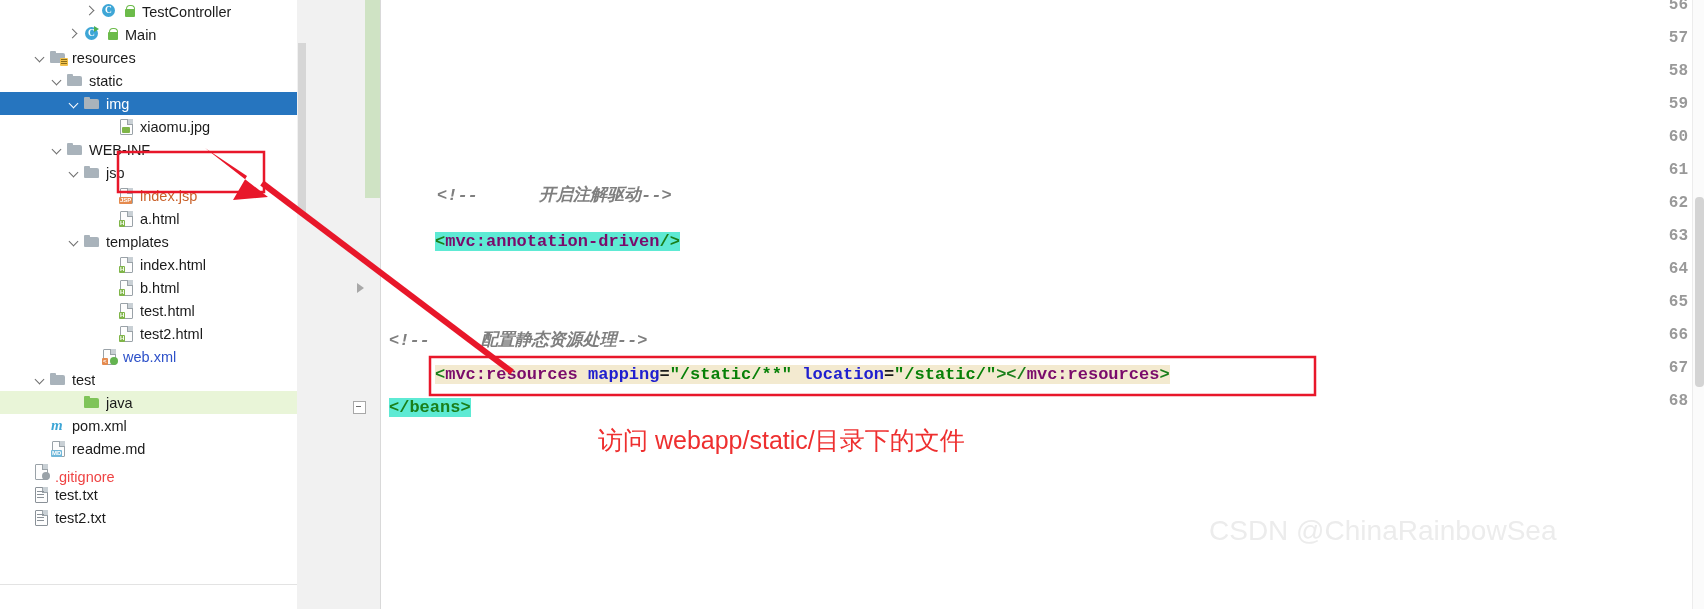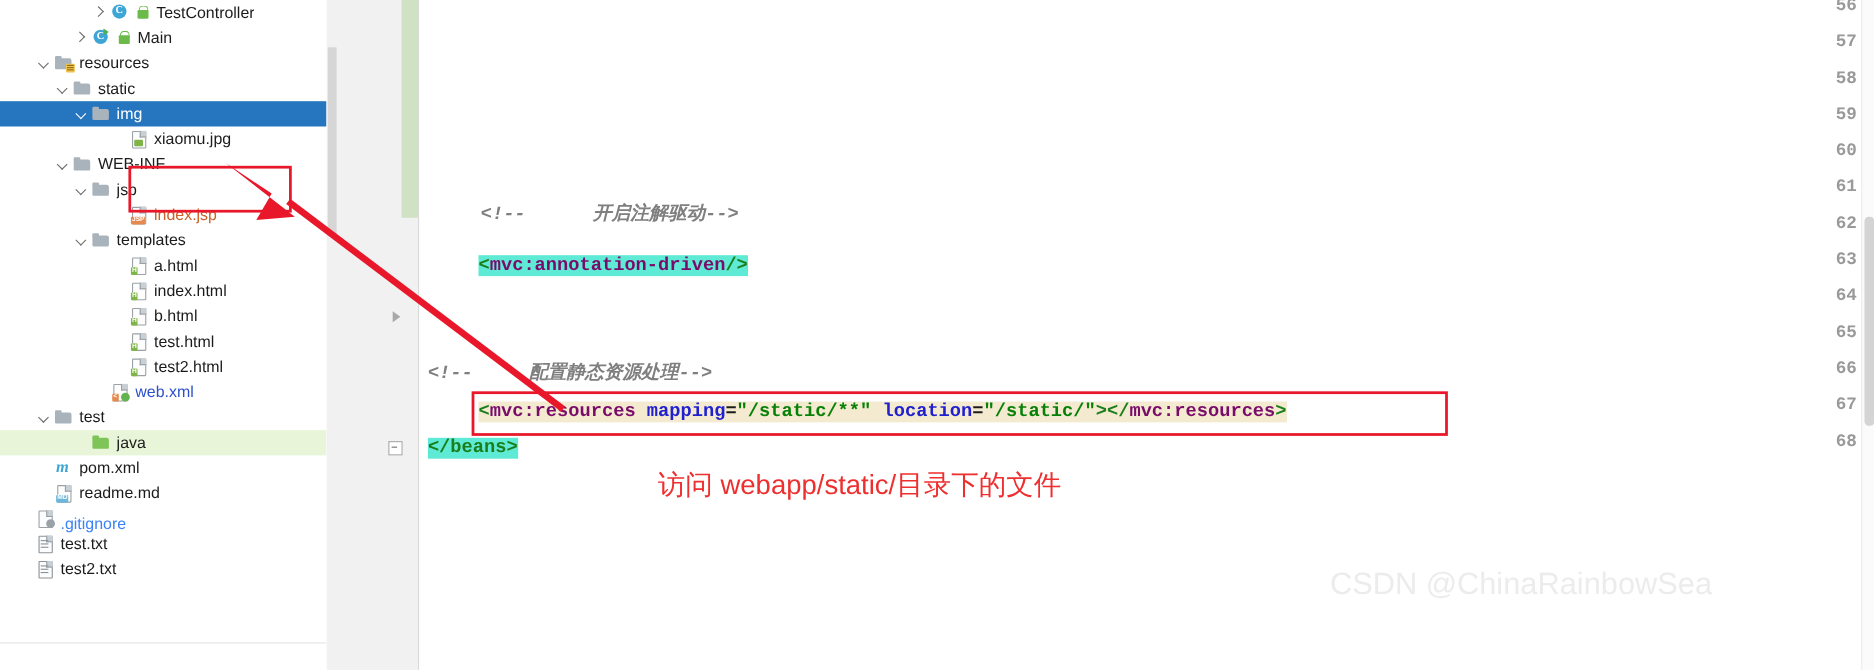--- a/index.html
+++ b/index.html
@@ -115,21 +115,21 @@
   .ico.maven .m{
     position:absolute;left:1px;top:0px;font-size:15px;line-height:17px;color:#3ea6d6;
     font-style:italic;font-weight:bold;font-family:"Liberation Serif",serif;
   }
   
   .ico.txt .sheet{border-color:#8a9198;}
   .ico.txt .lines{position:absolute;left:4px;top:5px;width:7px;height:1px;background:#8a9198;box-shadow:0 3px 0 #8a9198,0 6px 0 #8a9198;}
   .lbl{overflow:hidden;text-overflow:ellipsis;}
   .lbl.blue{color:#2d51c9;}
   .lbl.orange{color:#c9612a;}
-  .lbl.gray{color:#3b82f6;margin-top:10px;}
+  .lbl.gray{color:#ef4444;margin-top:10px;}
 
   
   #editor{
     position:absolute;left:297px;top:0;right:0;bottom:0;background:#ffffff;font-weight:bold;
   }
   #gutter{
     position:absolute;left:0;top:0;width:83px;height:609px;background:#f1f1f1;
   }
   #gutter-sep{
     position:absolute;left:83px;top:0;width:1px;height:609px;background:#d9d9d9;
@@ -281,34 +281,34 @@
         <span style="display:inline-block;width:102px;flex:0 0 102px;"></span>
         <span class="arrow"></span>
         <span class="ico file">
           <span class="sheet"></span>
           <span class="fold"></span>
           <span class="tag jsp">JSP</span>
         </span>
         <span class="lbl orange">index.jsp</span>
       </div>
       <div class="tree-row">
+        <span style="display:inline-block;width:102px;flex:0 0 102px;"></span>
+        <span class="arrow"></span>
+        <span class="ico file">
+          <span class="sheet"></span>
+          <span class="fold"></span>
+          <span class="tag h">H</span>
+        </span>
+        <span class="lbl ">a.html</span>
+      </div>
+      <div class="tree-row">
         <span style="display:inline-block;width:68px;flex:0 0 68px;"></span>
         <span class="arrow open"></span>
         <span class="ico folder"></span>
         <span class="lbl ">templates</span>
-      </div>
-      <div class="tree-row">
-        <span style="display:inline-block;width:102px;flex:0 0 102px;"></span>
-        <span class="arrow"></span>
-        <span class="ico file">
-          <span class="sheet"></span>
-          <span class="fold"></span>
-          <span class="tag h">H</span>
-        </span>
-        <span class="lbl ">a.html</span>
       </div>
       <div class="tree-row">
         <span style="display:inline-block;width:102px;flex:0 0 102px;"></span>
         <span class="arrow"></span>
         <span class="ico file">
           <span class="sheet"></span>
           <span class="fold"></span>
           <span class="tag h">H</span>
         </span>
         <span class="lbl ">index.html</span>

